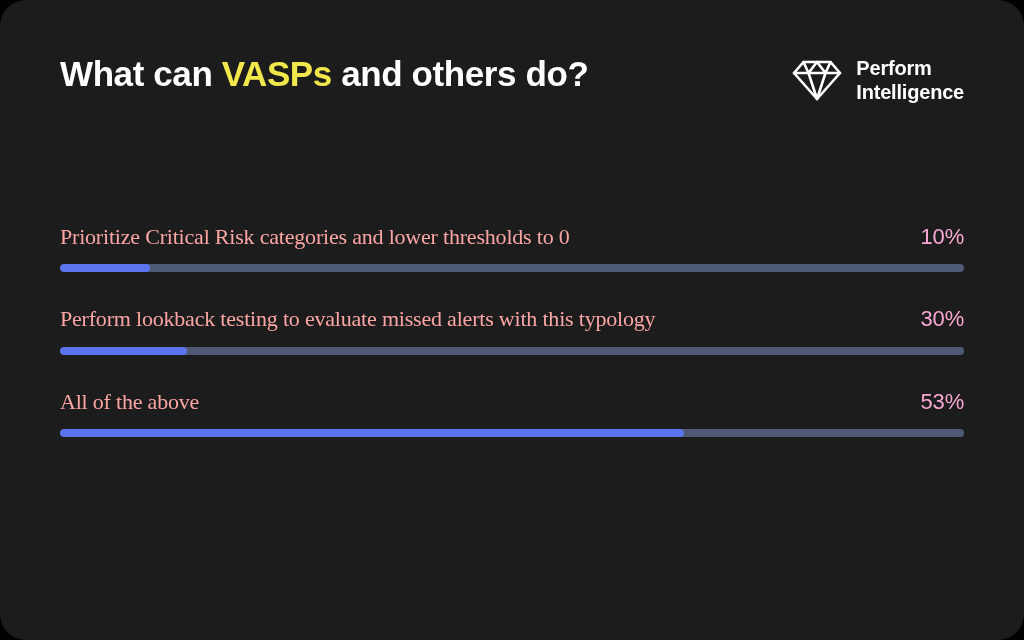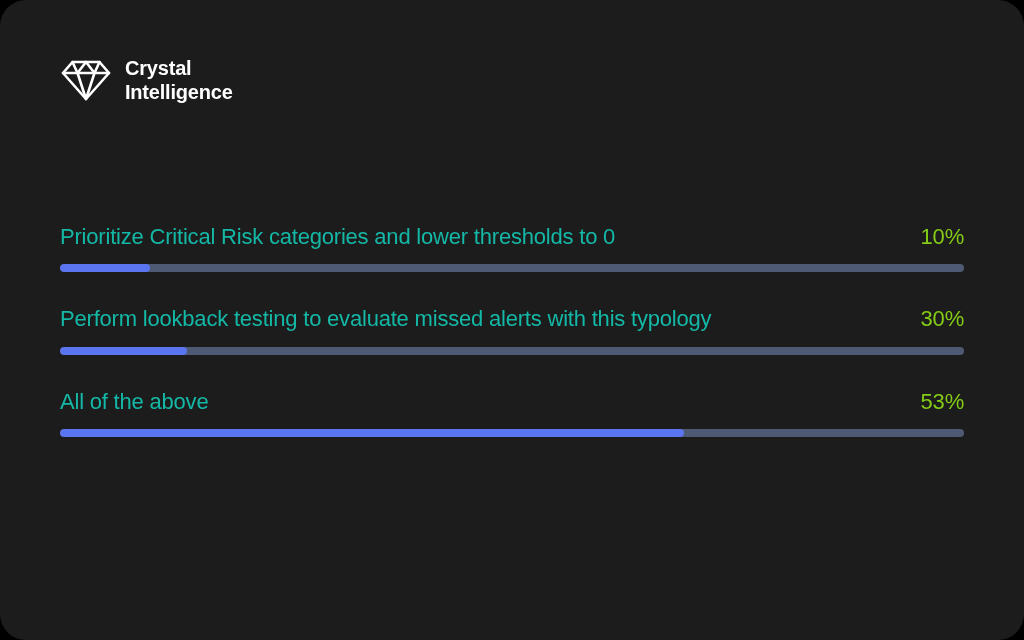--- a/index.html
+++ b/index.html
@@ -81,29 +81,30 @@
   .poll-head {
     display: flex;
     align-items: baseline;
     justify-content: space-between;
     gap: 20px;
     margin-bottom: 14px;
   }
 
   .poll-label {
     font-size: 22px;
-    color: #14b8a6;
+    color: #fca5a5;
     letter-spacing: -0.2px;
     line-height: 1.2;
     white-space: nowrap;
+    font-family: Liberation Serif, serif;
   }
 
   .poll-value {
     font-size: 22px;
-    color: #84cc16;
+    color: #f9a8d4;
     letter-spacing: -0.2px;
     line-height: 1.2;
     white-space: nowrap;
     flex: none;
   }
 
   .poll-track {
     position: relative;
     width: 100%;
     height: 8px;
@@ -121,32 +122,33 @@
     background: #5b74f0;
   }
 </style>
 </head>
 <body>
 
 <div class="slide">
 
   <div class="header">
 
+    <h1 class="page-title"><span>What can </span><span class="hl">VASPs</span><span> and others do?</span></h1>
 
     <div class="brand">
       <svg class="brand-icon" viewBox="0 0 52 44" aria-hidden="true">
         <g fill="none" stroke="#ffffff" stroke-width="2.6" stroke-linejoin="round" stroke-linecap="round">
           <path d="M3 15 L12.5 4 L39.5 4 L49 15 L26 41 Z"></path>
           <path d="M3 15 L49 15"></path>
           <path d="M12.5 4 L17.5 15 L26 41 L34.5 15 L39.5 4"></path>
           <path d="M17.5 15 L26 4 L34.5 15"></path>
         </g>
       </svg>
       <div class="brand-name">
-        <div>Crystal</div>
+        <div>Perform</div>
         <div>Intelligence</div>
       </div>
     </div>
 
   </div>
 
   <div class="poll">
 
     <div class="poll-row">
       <div class="poll-head">

